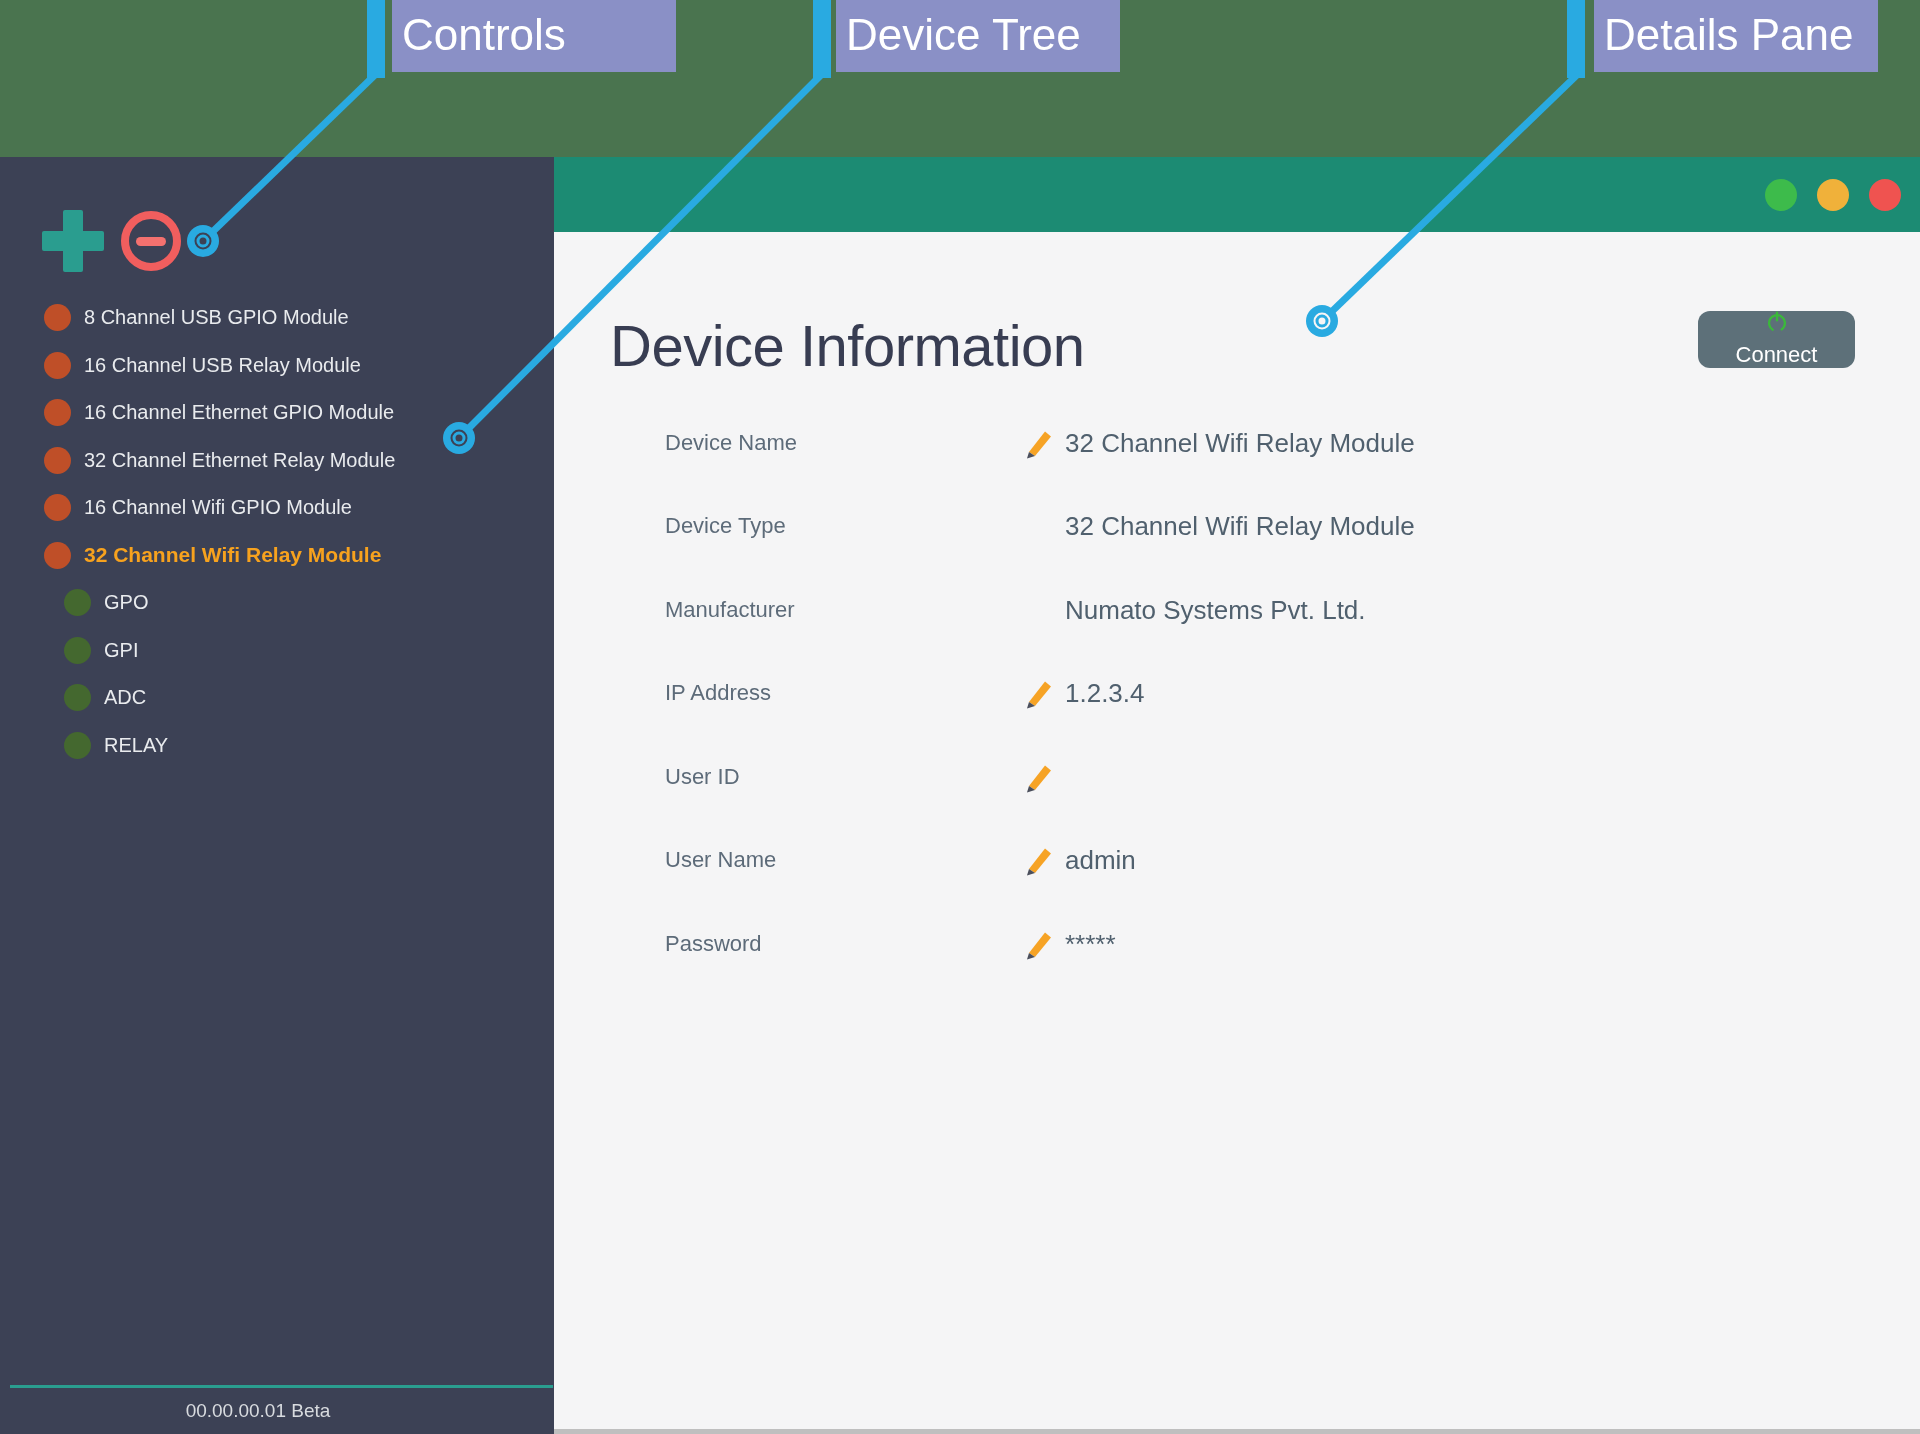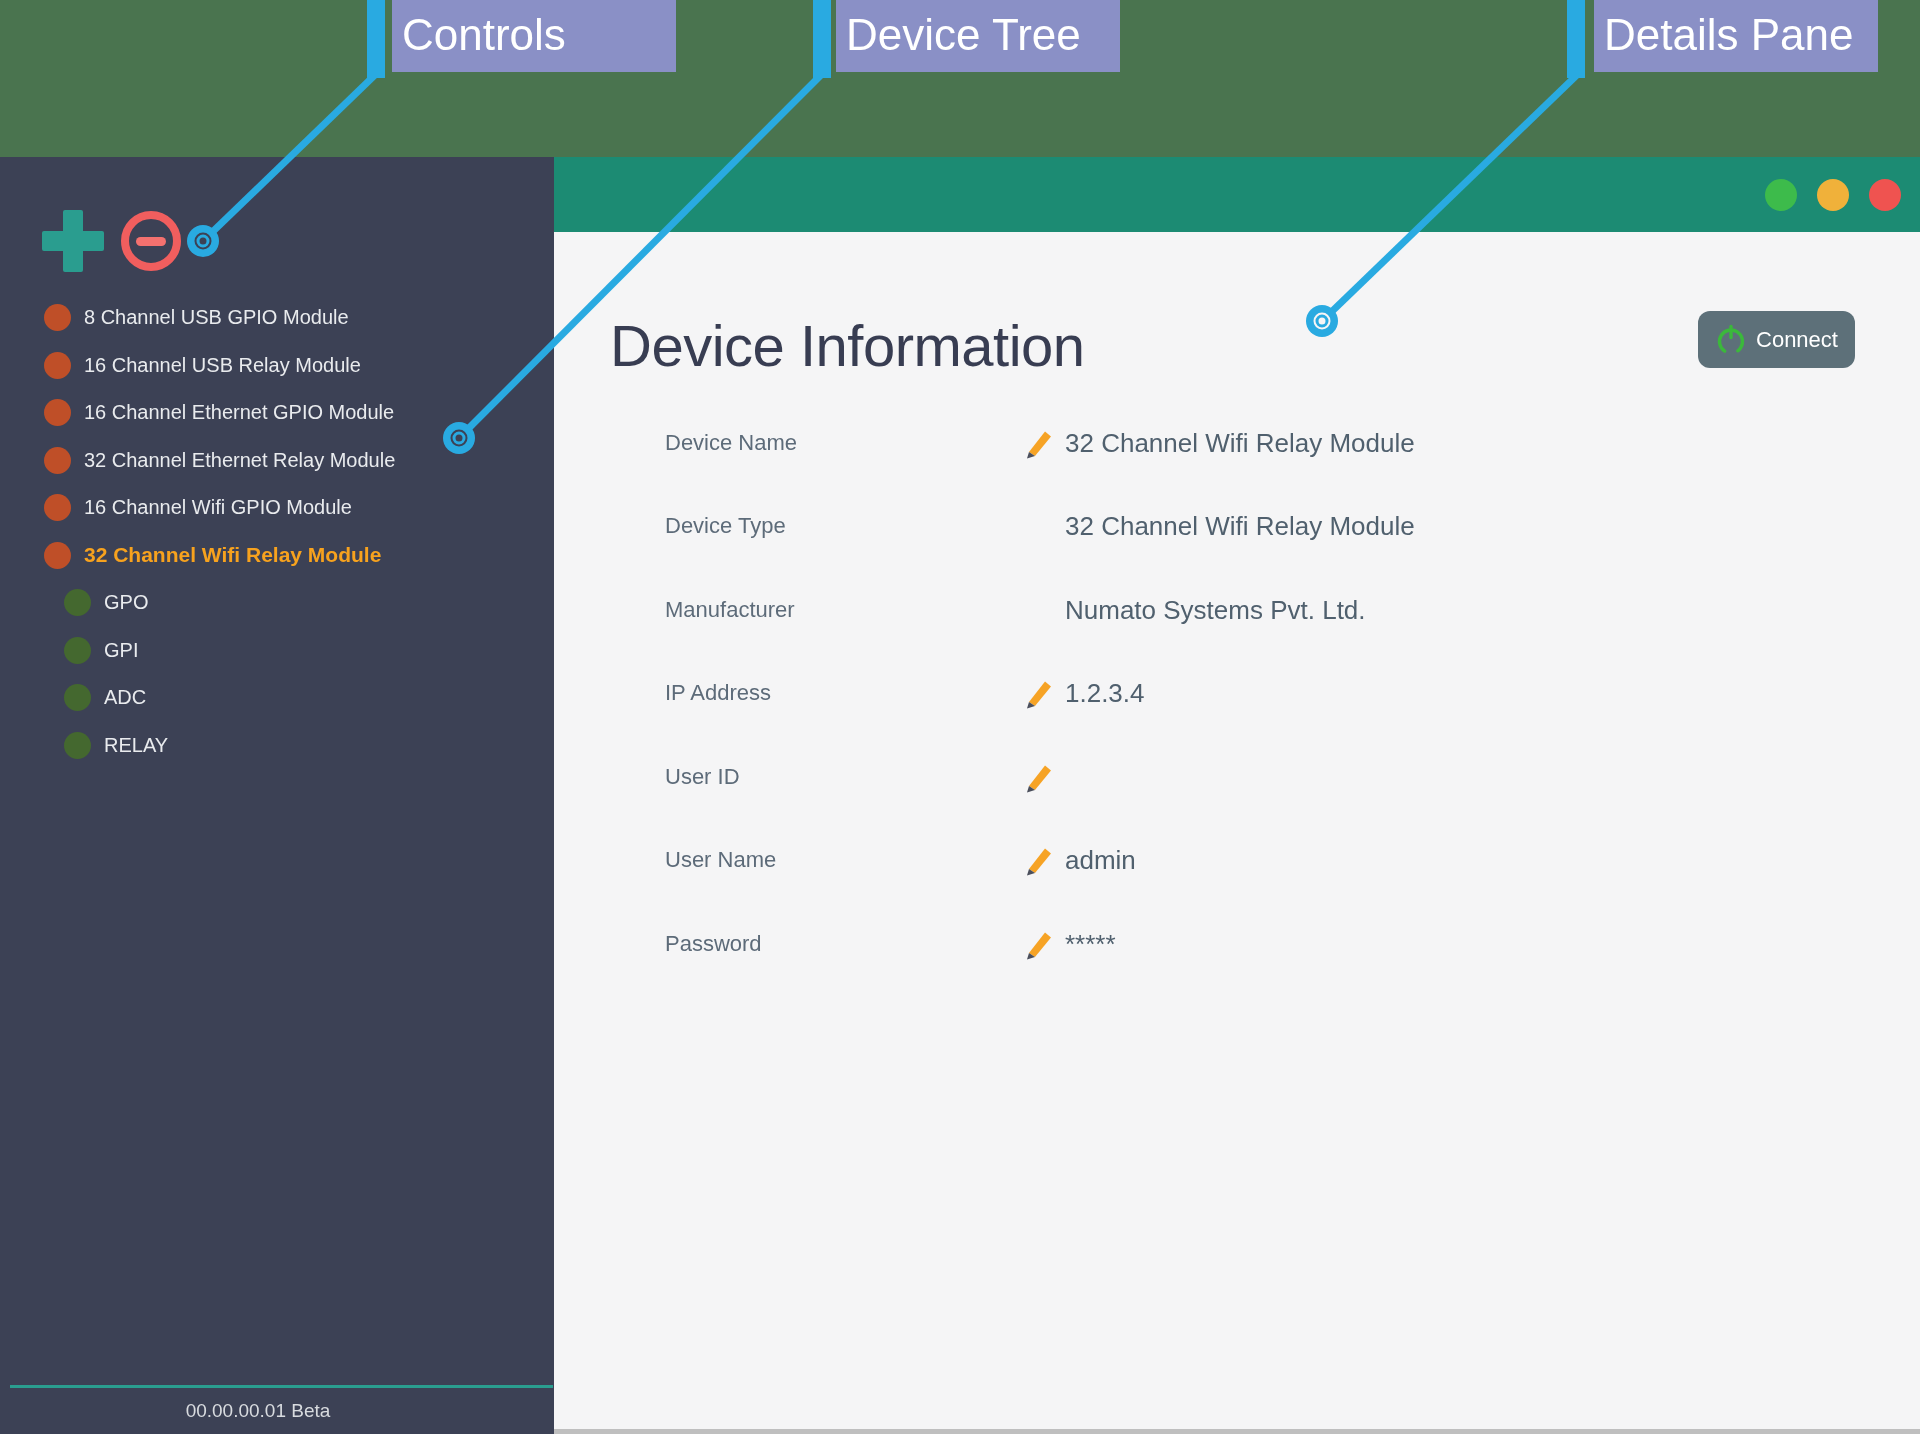--- a/index.html
+++ b/index.html
@@ -48,21 +48,21 @@
   .light.amber { background:#f0b13a; }
   .light.red   { background:#ef5350; }
 
   
   .main { position:absolute; left:554px; top:232px; width:1366px; height:1202px; background:#f5f5f6;margin-top:36px; }
   .page-title { position:absolute; left:56px; top:44px; font-size:58px; font-weight:300; color:#383d52; letter-spacing:-0.5px; white-space:nowrap; }
   .connect-btn {
     position:absolute; right:65px; top:43px; width:157px; height:57px;
     background:#5d7079; border:none; border-radius:12px; cursor:pointer;
     display:flex; align-items:center; justify-content:center; gap:9px;
-    color:#ffffff; font-size:22px; font-family:"Liberation Sans", sans-serif;
+    color:#ffffff; font-size:22px; font-family:"Liberation Sans", sans-serif;flex-direction:column;
   }
 
   .frow { position:absolute; left:0; width:100%; height:42px; }
   .flabel { position:absolute; left:111px; line-height:42px; font-size:22px; color:#5d6b79; white-space:nowrap; }
   .fedit  { position:absolute; left:466px; top:3px; width:36px; height:36px; cursor:pointer; }
   .fvalue { position:absolute; left:511px; line-height:42px; font-size:26px; color:#50606e; white-space:nowrap; }
   #frow-0 { top:154px; } #frow-1 { top:237px; } #frow-2 { top:321px; }
   #frow-3 { top:404px;padding-left:21px; } #frow-4 { top:488px; } #frow-5 { top:571px; } #frow-6 { top:655px; }
 
   .resize-grip { position:absolute; right:3px; bottom:7px; width:28px; height:28px; cursor:nwse-resize; }

